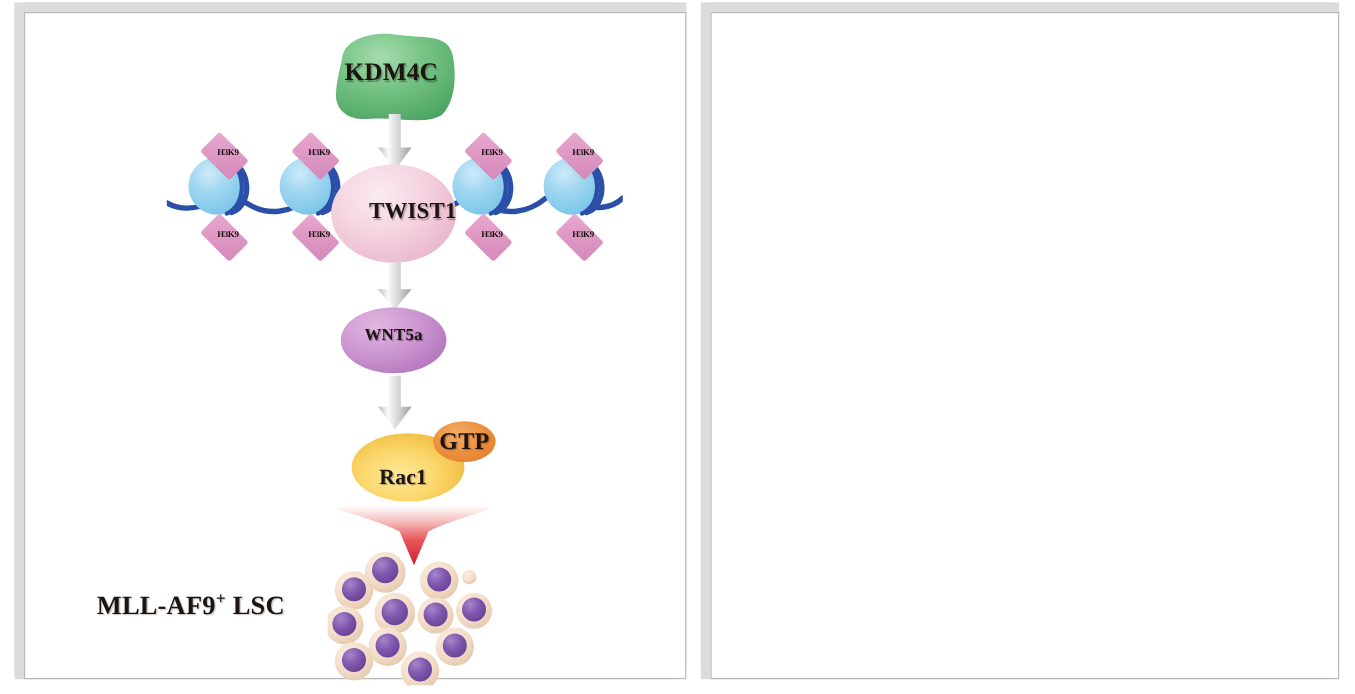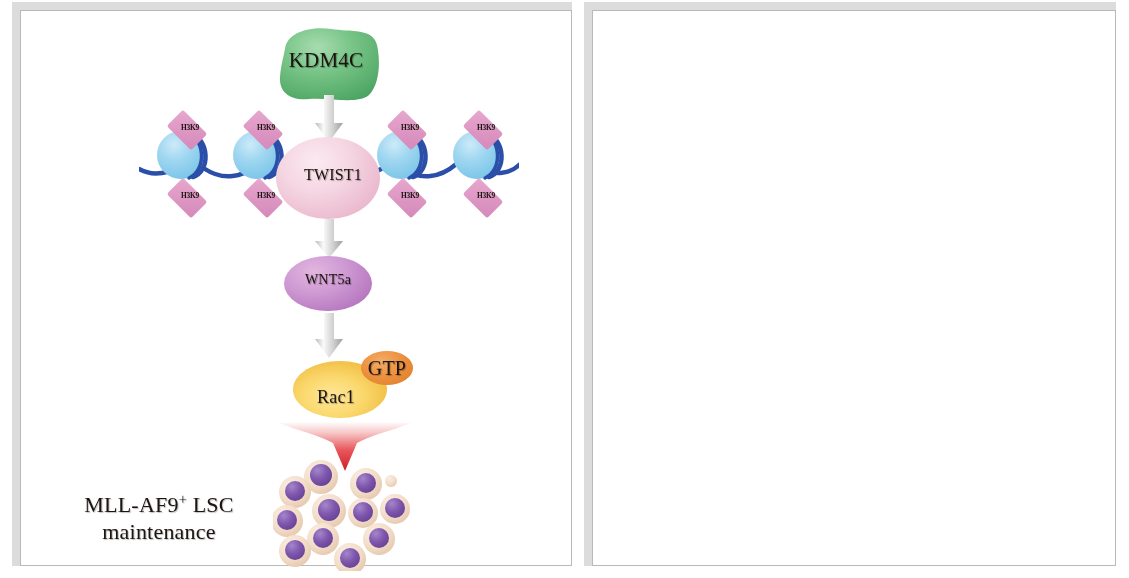--- a/index.html
+++ b/index.html
@@ -6,34 +6,34 @@
   body{width:1129px;height:578px;font-family:"Liberation Serif",serif;overflow:hidden;}
   .stage{position:relative;width:1129px;height:578px;background:#ffffff;}
 
   
   .panel{position:absolute;background:#ffffff;box-sizing:border-box;
          border:1px solid #b9b9b9;
          box-shadow:-8px -8px 0 0 #dcdcdc, -8px 0 0 0 #dcdcdc, 0 -8px 0 0 #dcdcdc;}
   #panel-left{left:20px;top:10px;width:552px;height:556px;}
   #panel-right{left:592px;top:10px;width:524px;height:556px;}
 
-  .lbl{position:absolute;color:#1c1410;font-weight:normal;
+  .lbl{position:absolute;color:#1c1410;font-weight:bold;
        font-family:"Liberation Serif",serif;text-align:center;white-space:pre-line;
        line-height:1.12;letter-spacing:.2px;}
 
   
   #kdm4c-shape{position:absolute;left:248px;top:14px;width:114px;height:78px;}
   #kdm4c-label{left:248px;top:38px;width:114px;font-size:21px;
        text-shadow:1px 1px 1px rgba(0,0,0,.35);}
 
   
   .ell{position:absolute;border-radius:50%;}
   #twist1-shape{left:255px;top:126px;width:104px;height:82px;
     background:radial-gradient(ellipse at 38% 30%, #fbeaf1 0%, #f5d6e2 38%, #eab8cd 78%, #e3a8c2 100%);}
-  #twist1-label{left:254px;top:155px;width:116px;font-size:16px;
+  #twist1-label{left:265px;top:155px;width:116px;font-size:19px;
     text-shadow:1px 1px 1px rgba(0,0,0,.3);}
 
   #wnt5a-shape{left:263px;top:245px;width:88px;height:55px;
     background:radial-gradient(ellipse at 34% 28%, #e2b6df 0%, #ce99d3 40%, #b474bd 82%, #a763b1 100%);}
   #wnt5a-label{left:257px;top:261px;width:100px;font-size:14px;
     text-shadow:1px 1px 1px rgba(0,0,0,.35);}
 
   #rac1-shape{left:272px;top:350px;width:94px;height:57px;
     background:radial-gradient(ellipse at 42% 62%, #fde79a 0%, #fbd96f 38%, #f0bb3d 80%, #e8ad2c 100%);}
   #rac1-label{left:268px;top:376px;width:94px;font-size:18px;
@@ -249,21 +249,21 @@
           <circle cx="118" cy="22" r="6" fill="url(#gCyto)"></circle>
         </g>
     </svg>
 
     <div class="lbl" id="kdm4c-label">KDM4C</div>
     <div class="lbl" id="twist1-label">TWIST1</div>
     <div class="lbl" id="wnt5a-label">WNT5a</div>
     <div class="lbl" id="rac1-label">Rac1</div>
     <div class="lbl" id="gtp-label">GTP</div>
 
-    <div class="lbl" id="lsc-label"><span>MLL-AF9</span><sup>+</sup><span> LSC</span><br><span>maintenance</span></div>
+    <div class="lbl" id="lsc-label"><span>MLL-AF9</span><sup>+</sup><span> LSC</span><br></div>
   </div>
 
   <div class="panel" id="panel-right">
     
     
 
     
 
     
 

